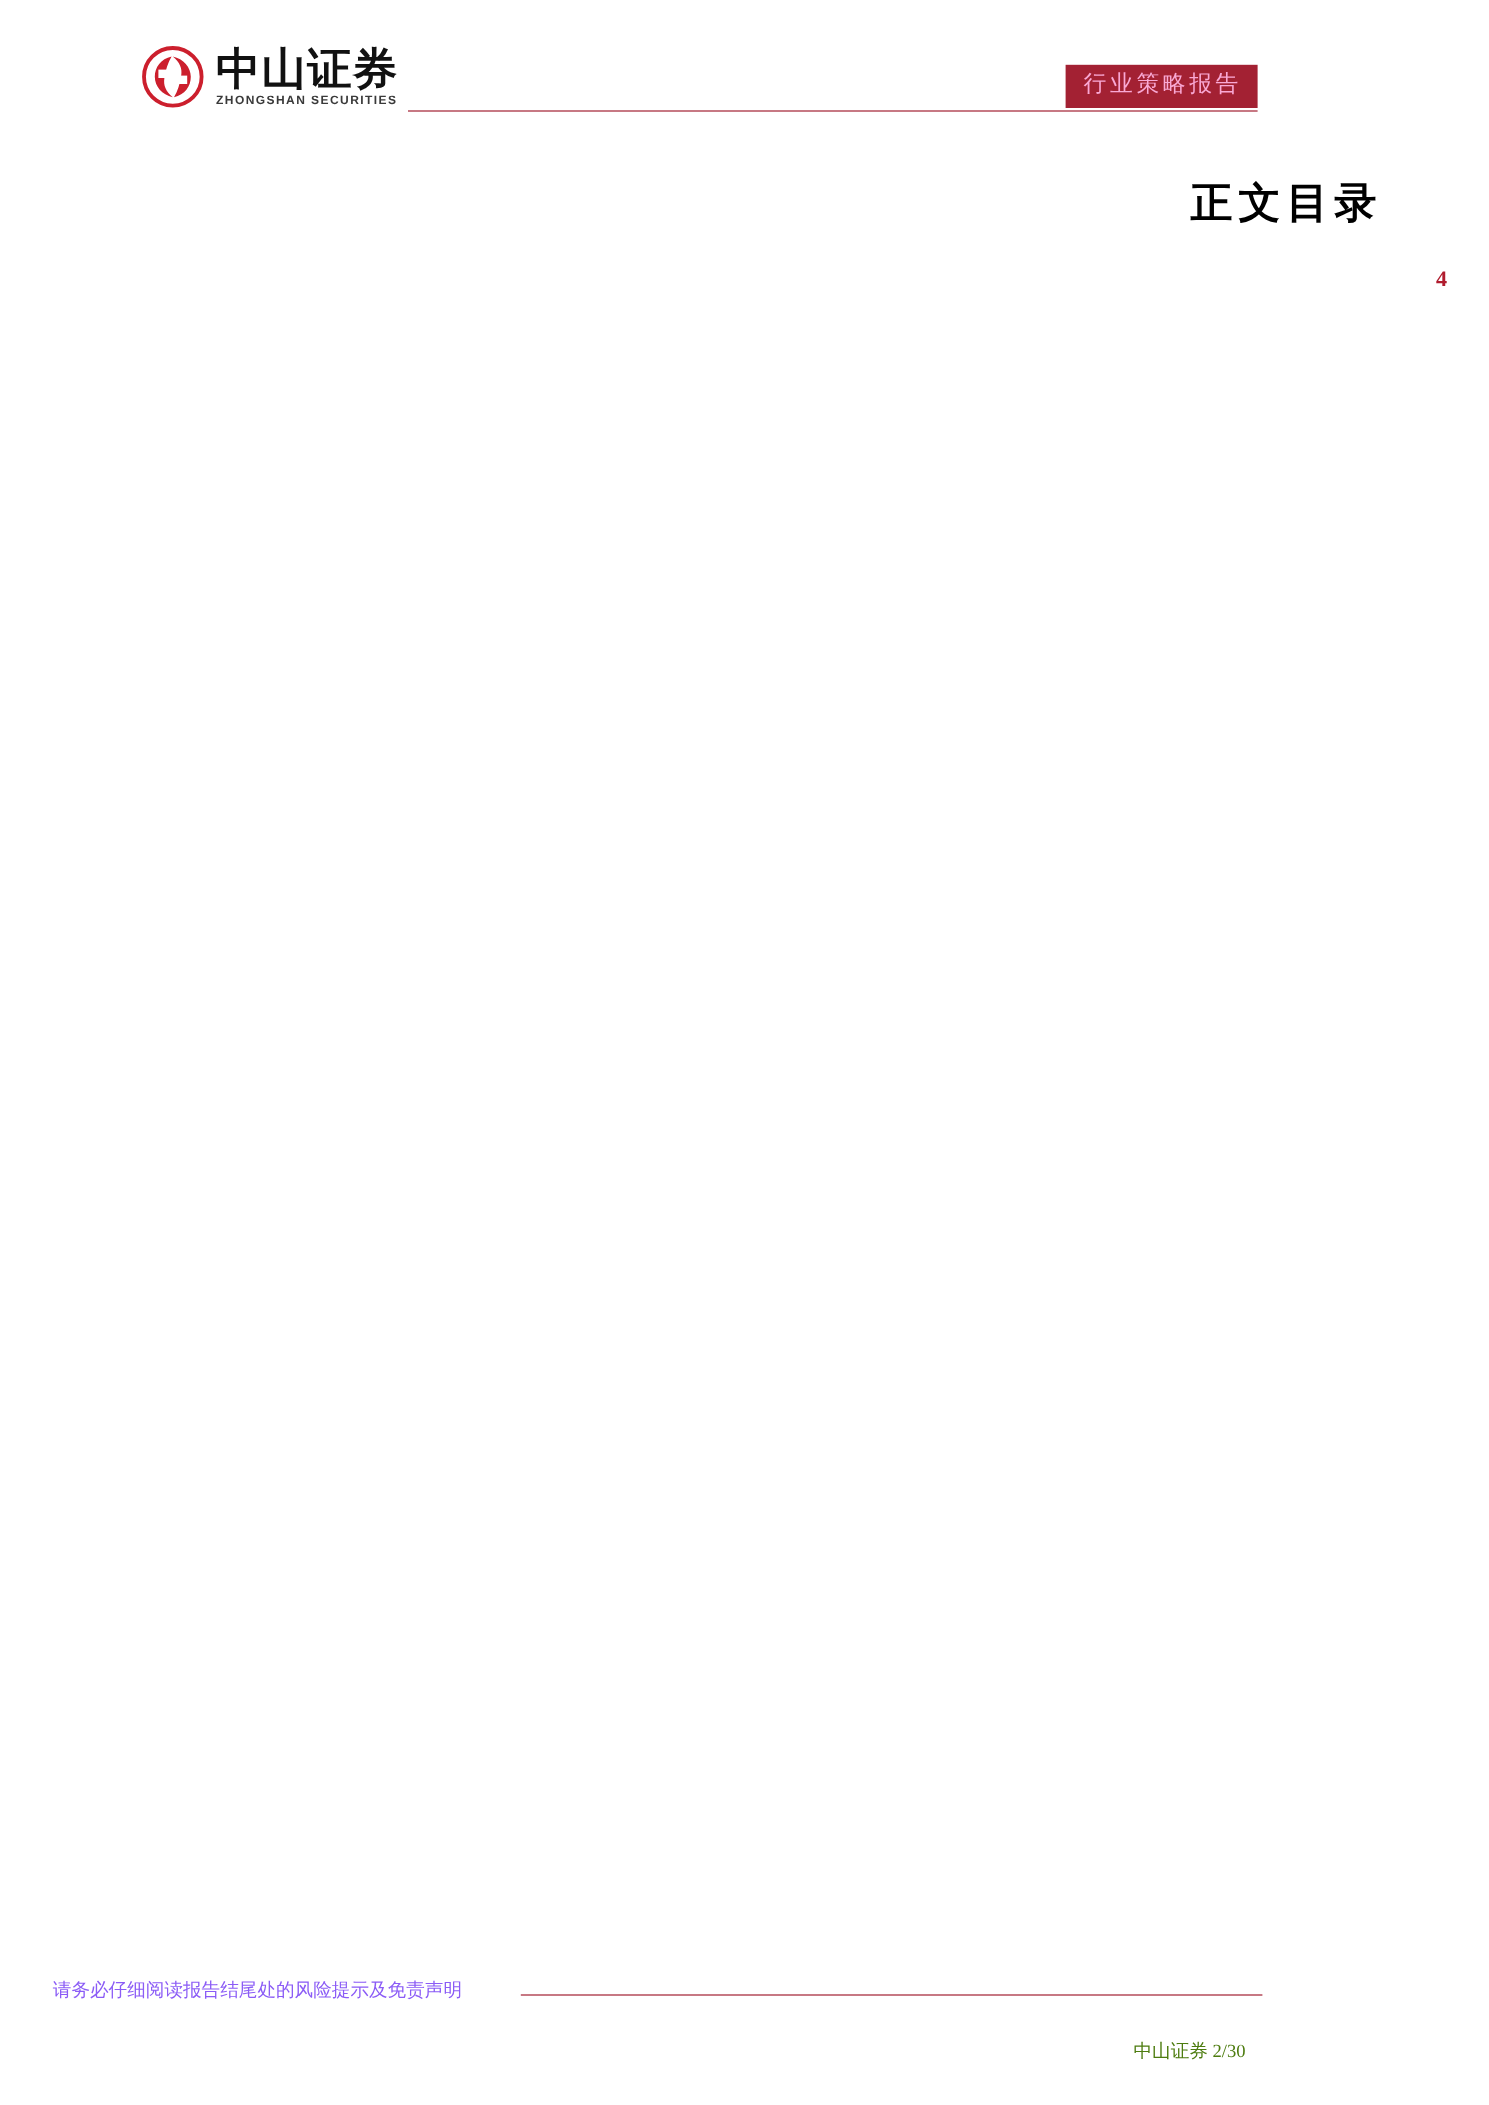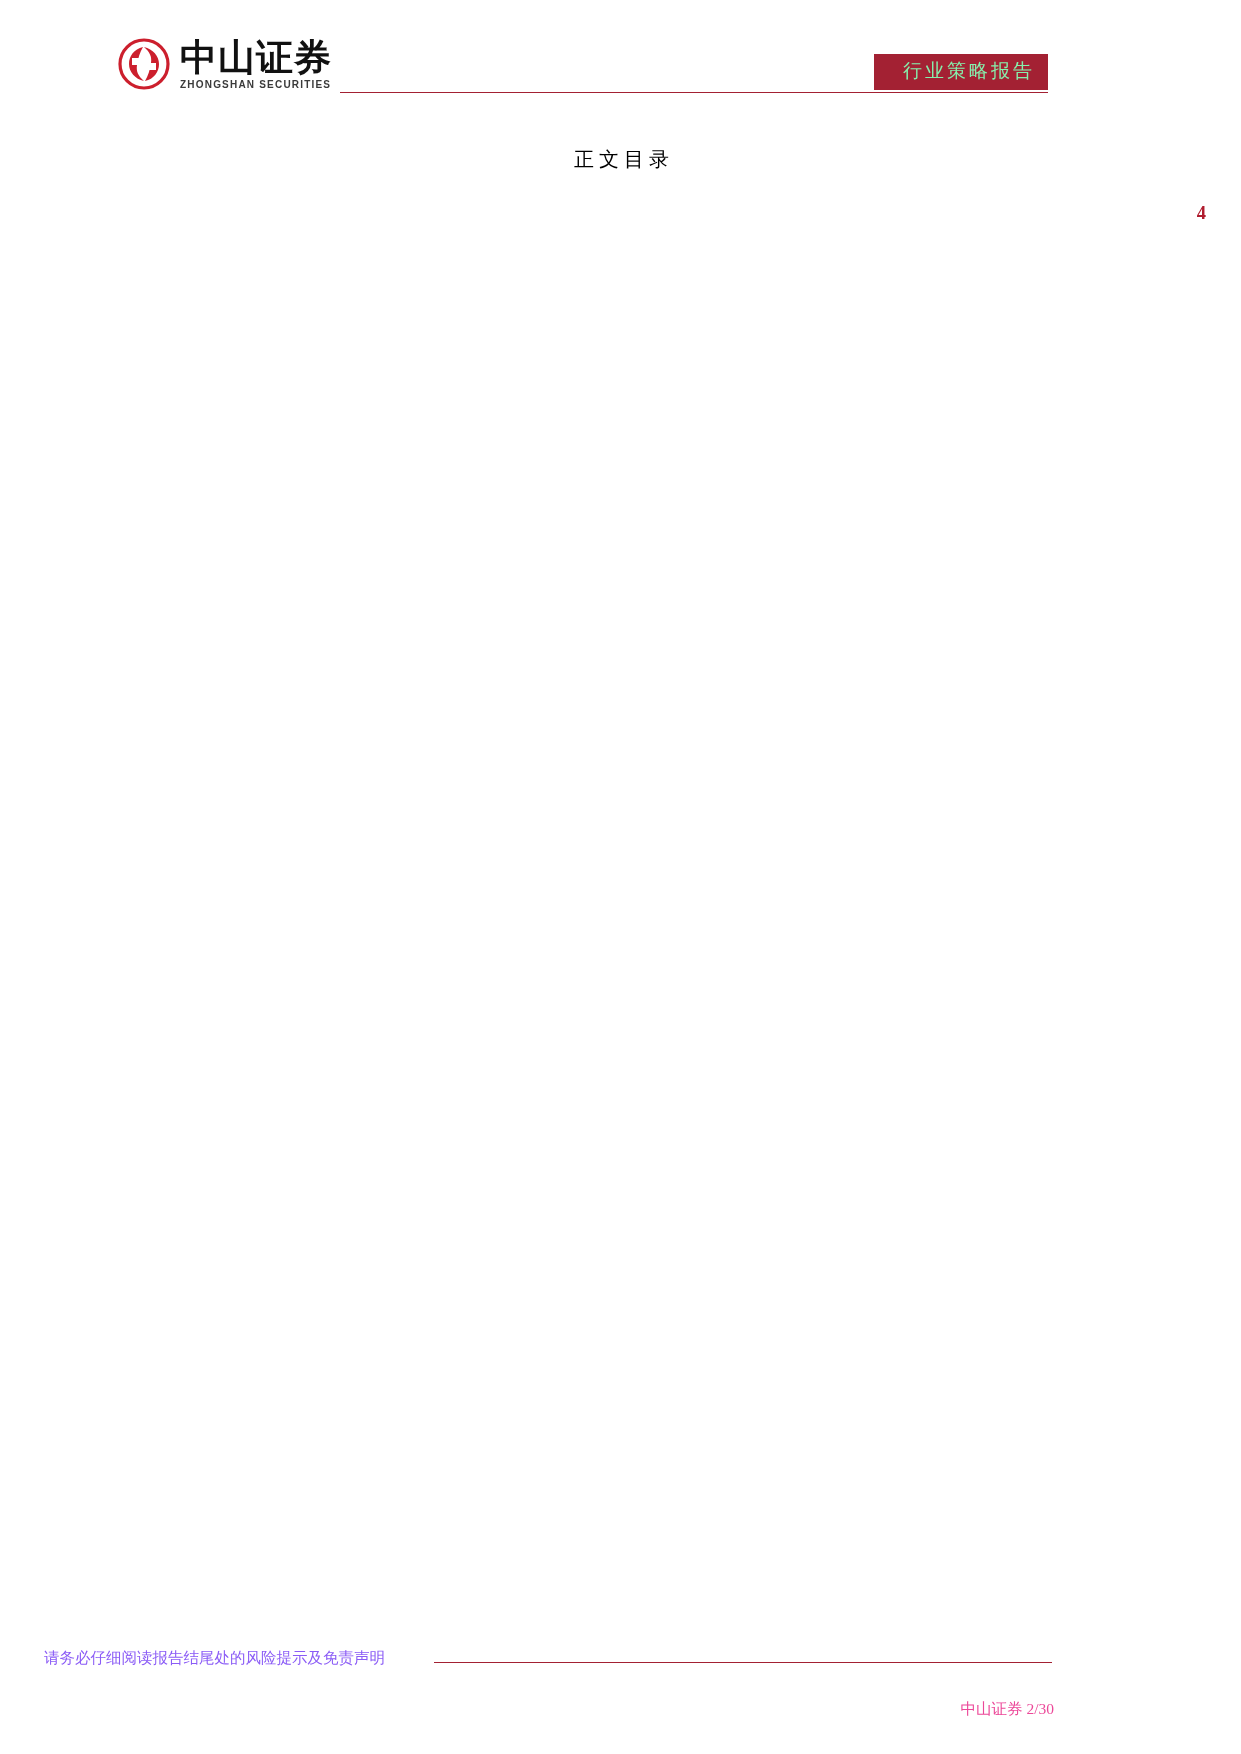--- a/index.html
+++ b/index.html
@@ -71,41 +71,41 @@
     right: 0;
     top: 58px;
     height: 1px;
     background: #a32133;
   }
   .report-badge {
     position: absolute;
     right: 0;
     top: 20px;
     background: #a32133;
-    color: #86efac;
+    color: #f9a8d4;
     font-size: 19px;
     letter-spacing: 3px;
-    padding: 7px 13px 8px 29px;
+    padding: 7px 13px 8px 15px;
     line-height: 1.1;
     font-family: "Liberation Serif", "DejaVu Serif", serif;
     white-space: nowrap;
   }
 
   
   .content {
     position: absolute;
     top: 146px;
     left: 96px;
     width: 1056px;
   }
 
   .section-title {
-    text-align: center;
-    font-size: 20px;
-    font-weight: normal;
+    text-align: right;
+    font-size: 35px;
+    font-weight: bold;
     letter-spacing: 5px;
     margin: 0 0 30px 0;
   }
 
   
   .toc-row {
     display: flex;
     align-items: flex-end;
     width: 100%;
     white-space: nowrap;
@@ -157,24 +157,24 @@
   .footer-rule {
     position: absolute;
     left: 390px;
     right: 12px;
     top: 14px;
     height: 1px;
     background: #a32133;
   }
   .footer-bottom {
     position: absolute;
-    right: 10px;
+    right: 26px;
     bottom: 0;
     font-size: 15.5px;
-    color: #ec4899;
+    color: #4d7c0f;
     white-space: nowrap;
   }
 </style>
 </head>
 <body>
 
 <div class="page">
 
   <div class="page-header">
     <div class="brand">

